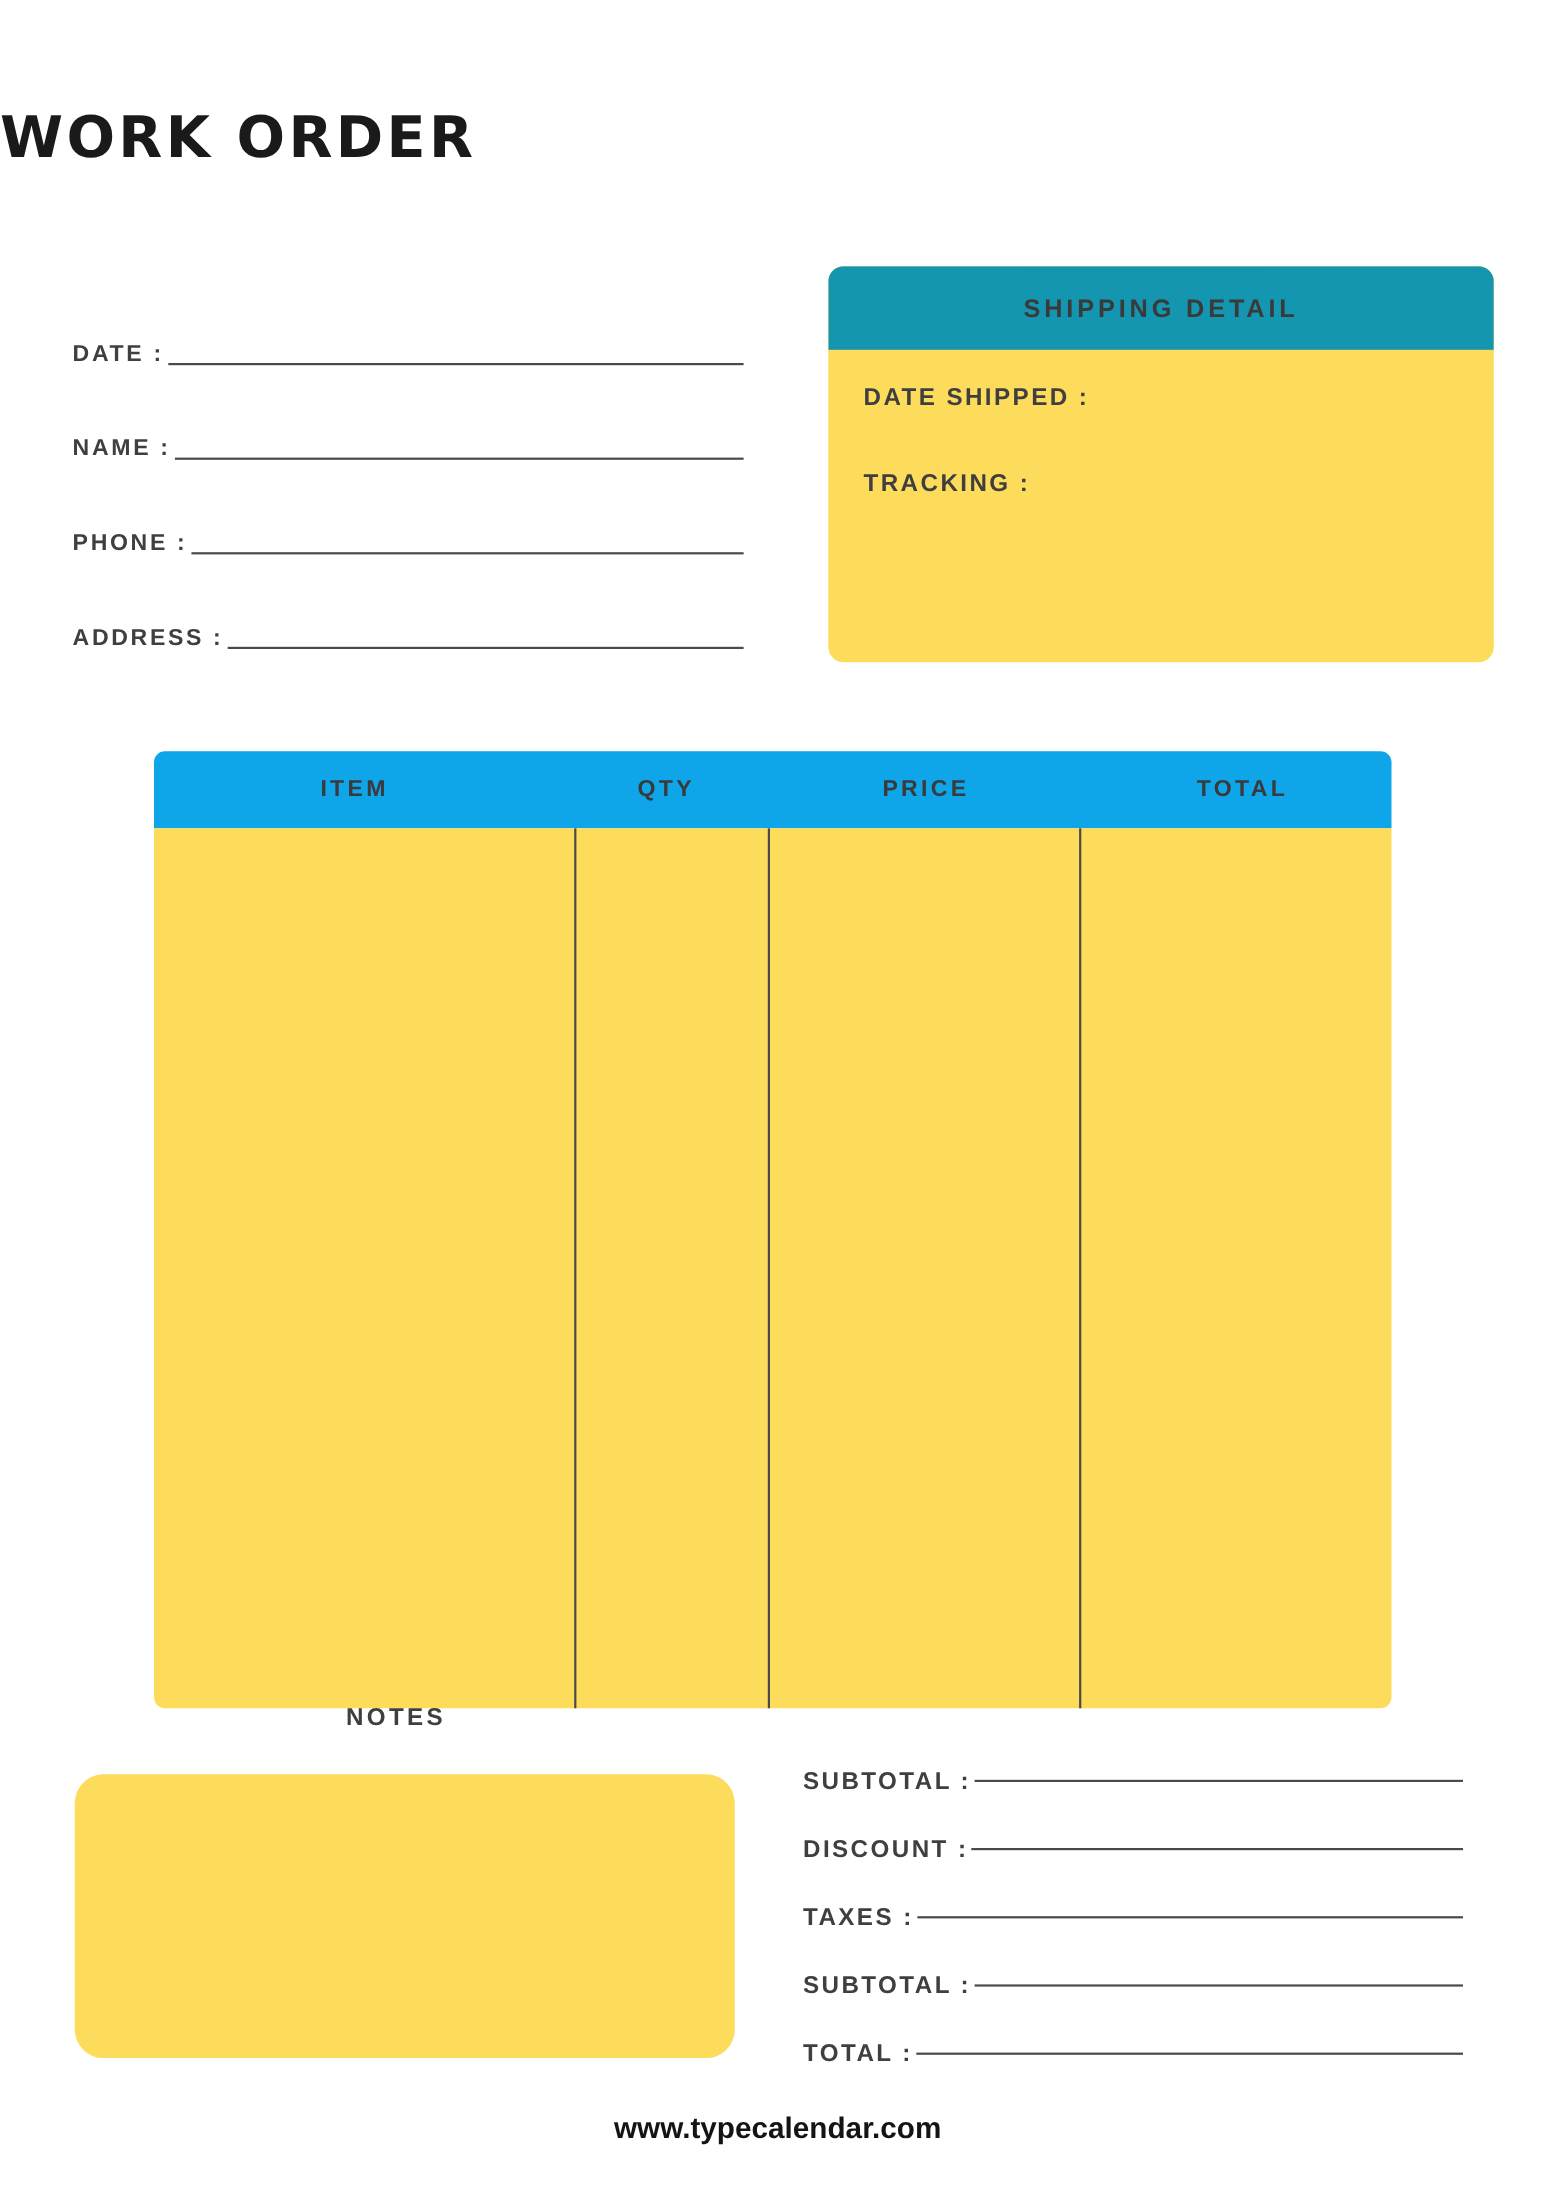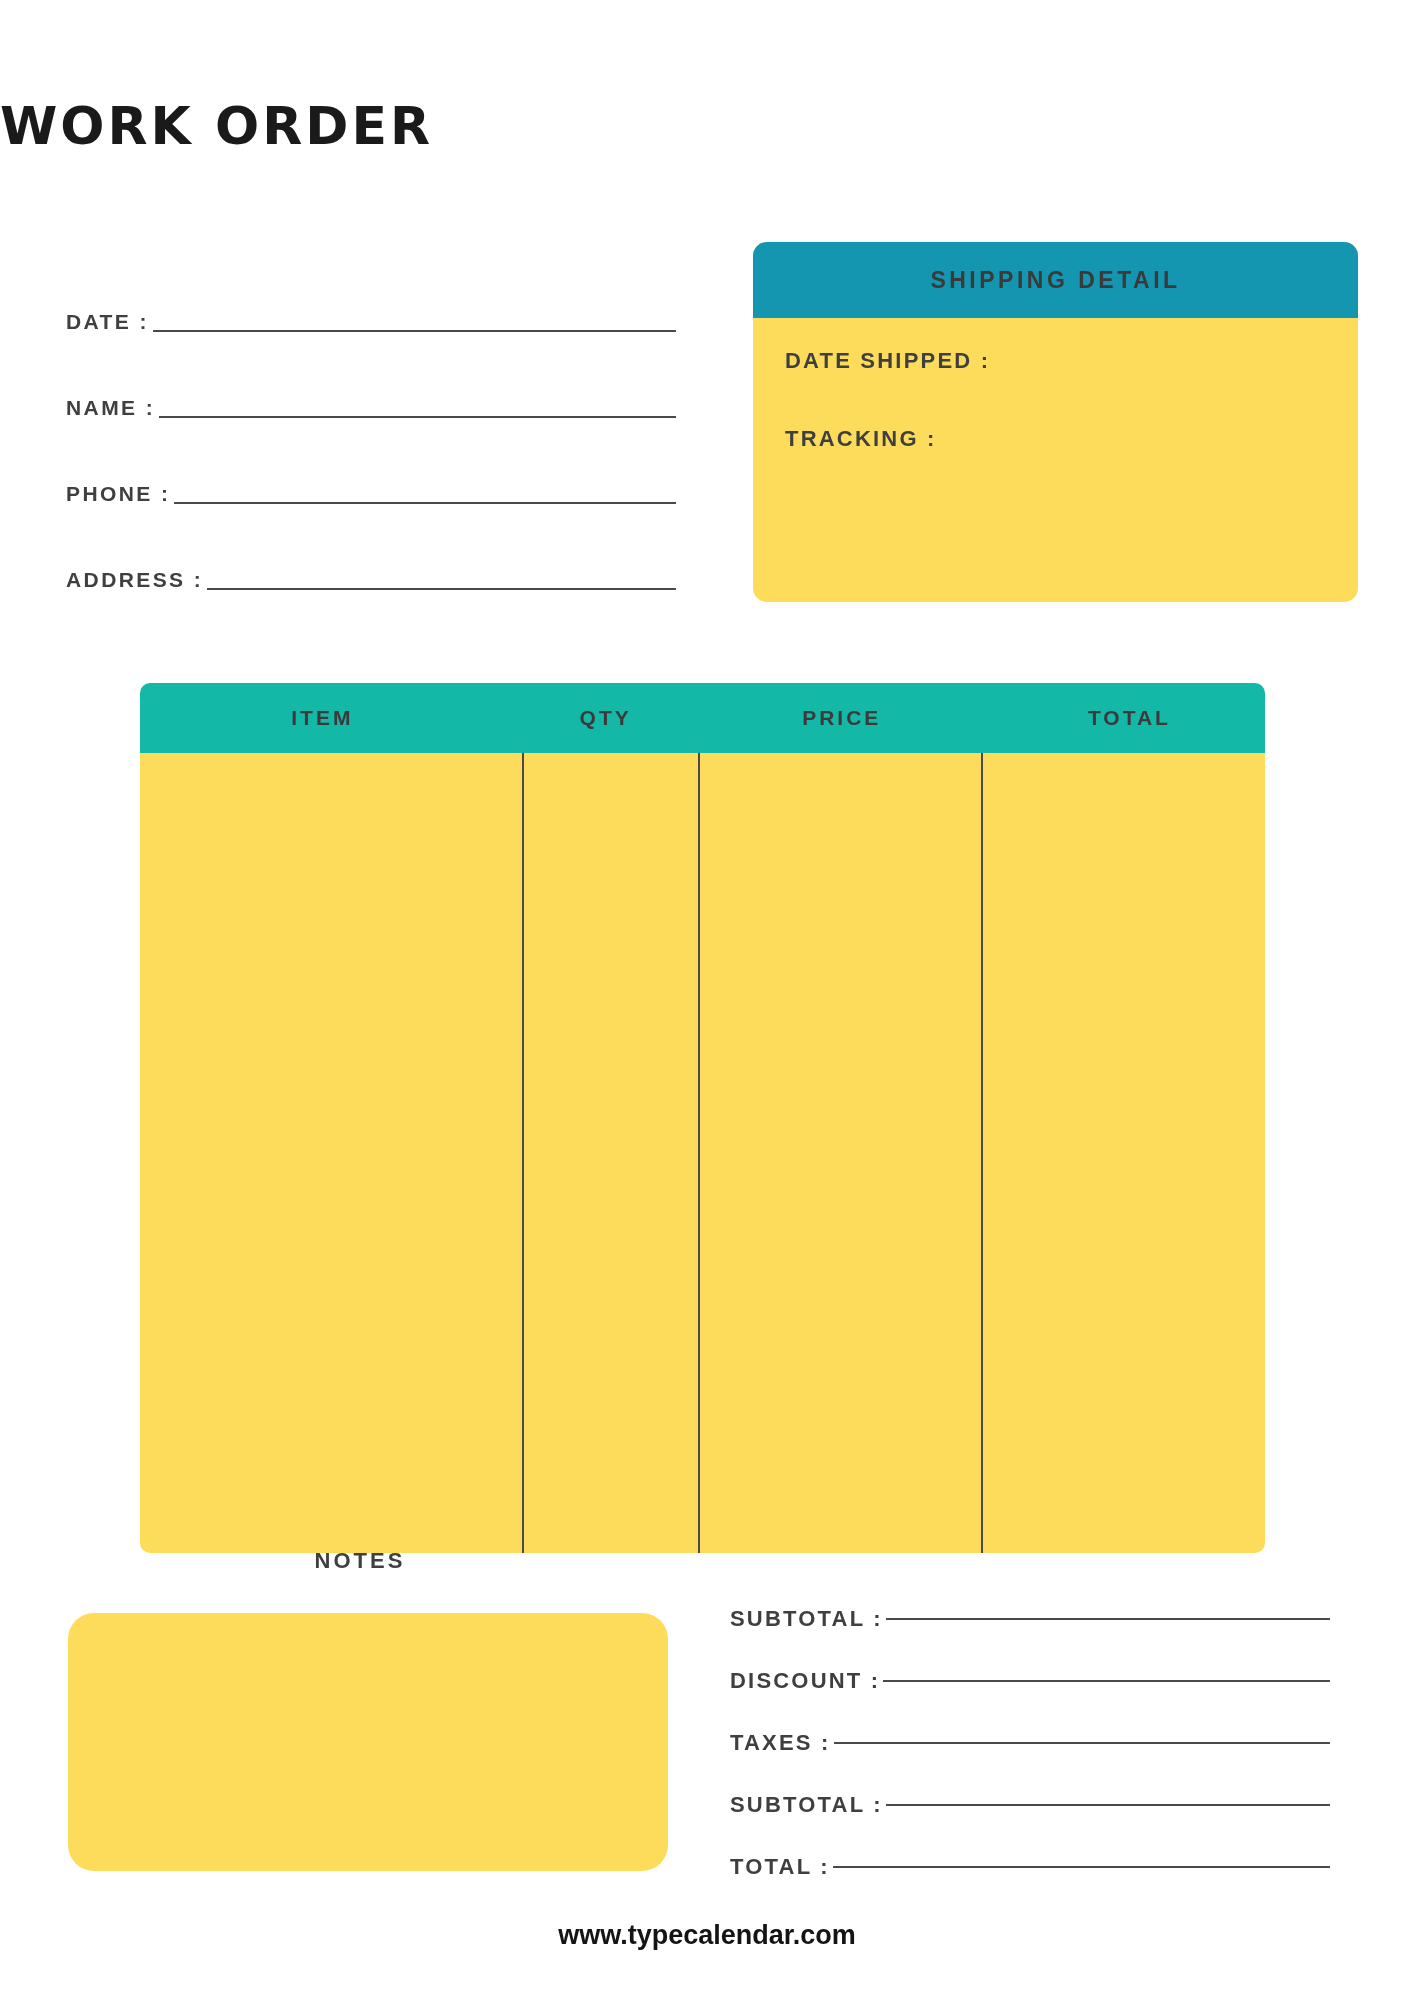--- a/index.html
+++ b/index.html
@@ -105,21 +105,21 @@
   .table {
     position: absolute;
     left: 140px;
     top: 683px;
     width: 1125px;
     height: 870px;
   }
   .table-head {
     display: flex;
     height: 70px;
-    background: #14b8a6;
+    background: #0ea5e9;
     border-radius: 10px 10px 0 0;
     overflow: hidden;
     gap: 17px;
   }
   .th {
     display: flex;
     align-items: center;
     justify-content: center;
     font-size: 21px;
     font-weight: bold;

